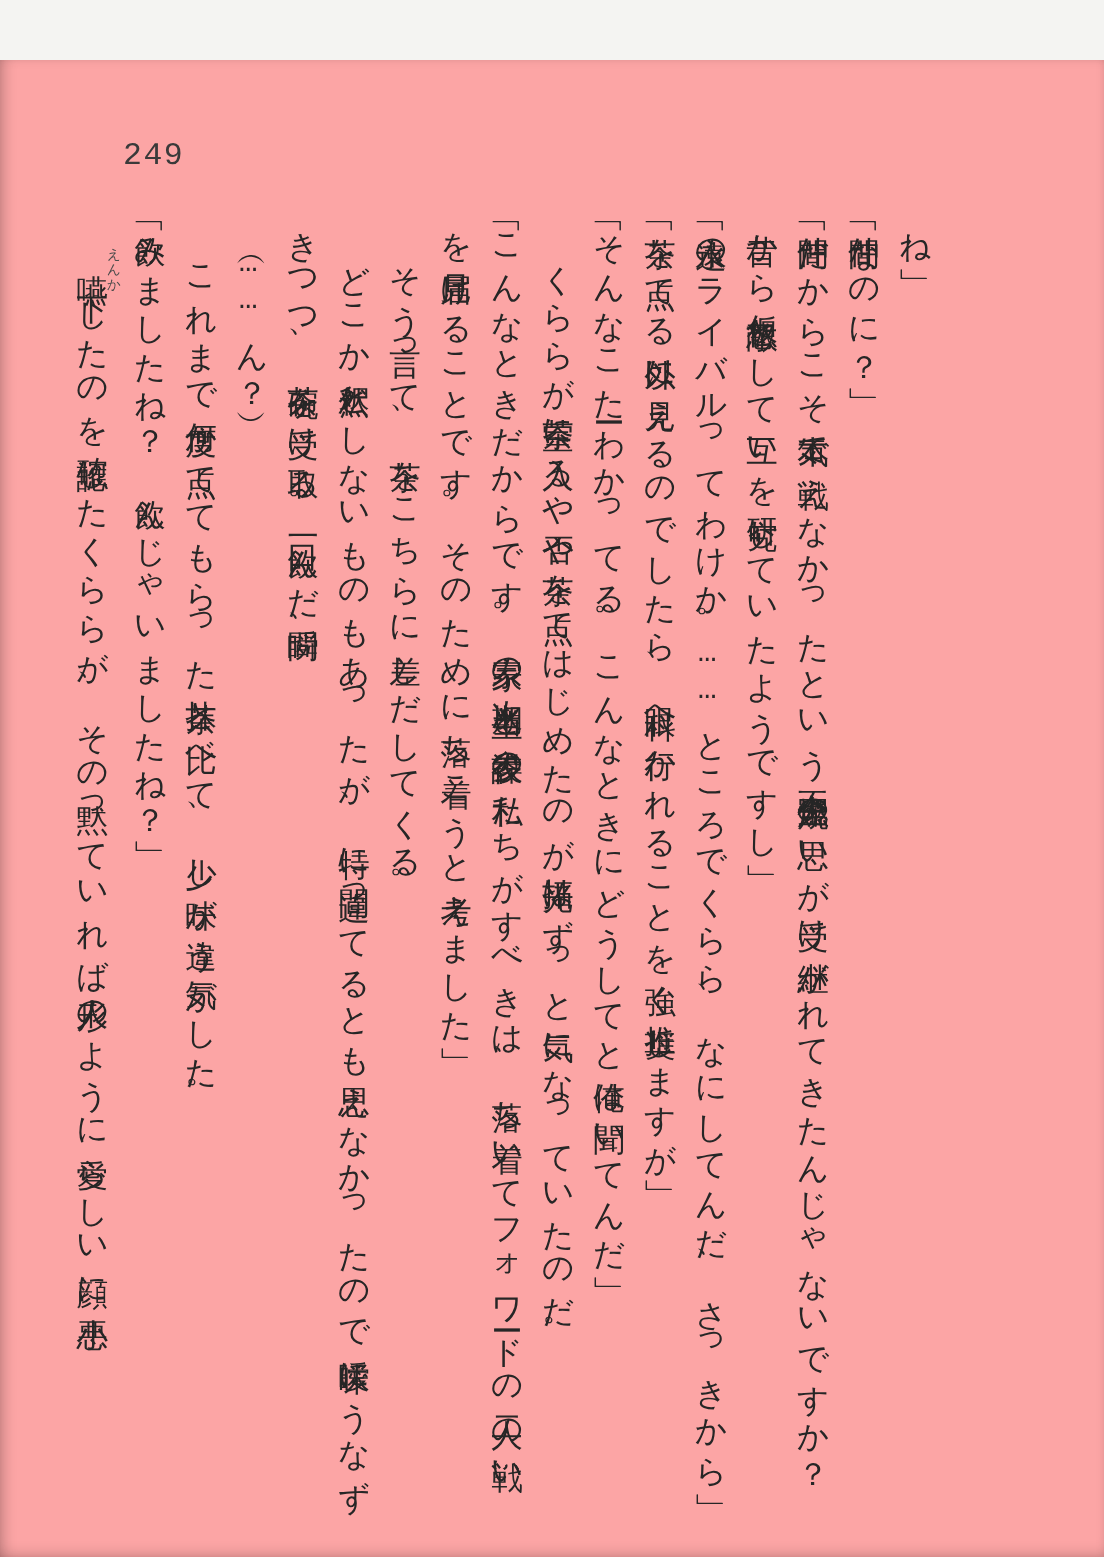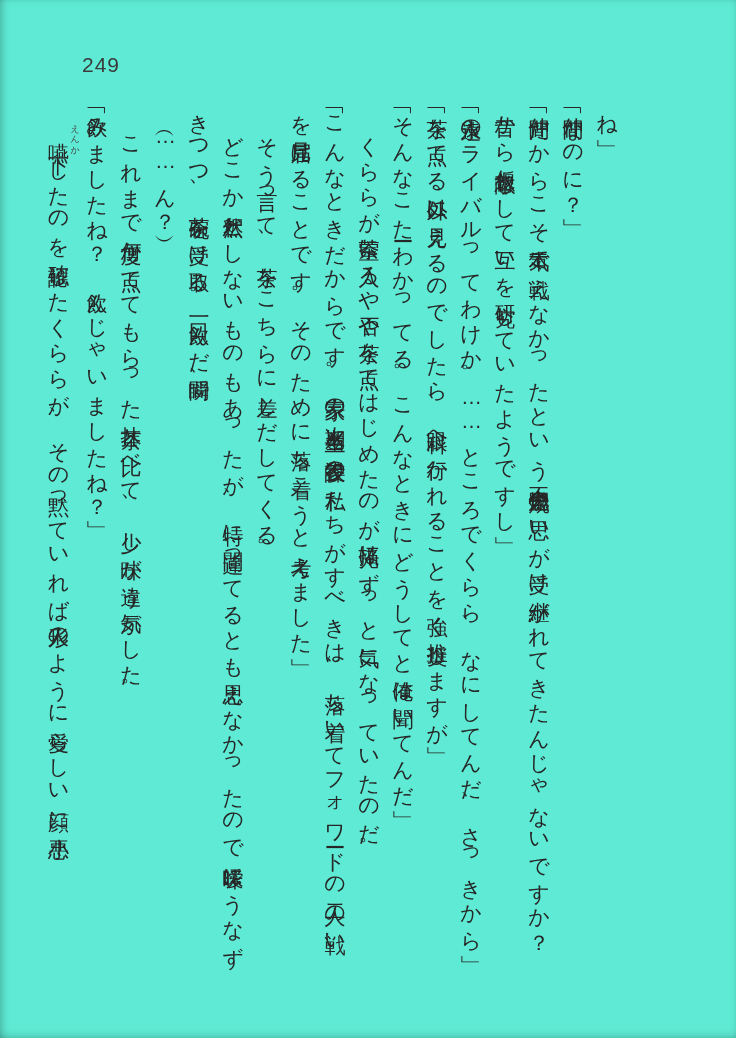--- a/index.html
+++ b/index.html
@@ -6,28 +6,29 @@
     margin: 0;
     padding: 0;
     width: 736px;
     height: 1038px;
     overflow: hidden;
     background: #f4f4f2;
   }
   .page {
     position: absolute;
     inset: 0;
-    background: #5eead4;
+    background: #fca5a5;
     box-shadow:
       inset 8px 0 10px -7px rgba(0,0,0,0.28),
       inset -4px 0 6px -4px rgba(0,0,0,0.10),
       inset 0 -8px 10px -7px rgba(0,0,0,0.20),
       inset 0 5px 8px -6px rgba(0,0,0,0.10);
-    font-family: Liberation Sans, sans-serif;
+    font-family: Liberation Mono, monospace;
     color: #262626;
+    margin-top: 40px;
   }
   .page-number {
     position: absolute;
     top: 53px;
     left: 82px;
     font-size: 21px;
     letter-spacing: 1px;
     color: #3a3a3a;
   }
   .text-area {

